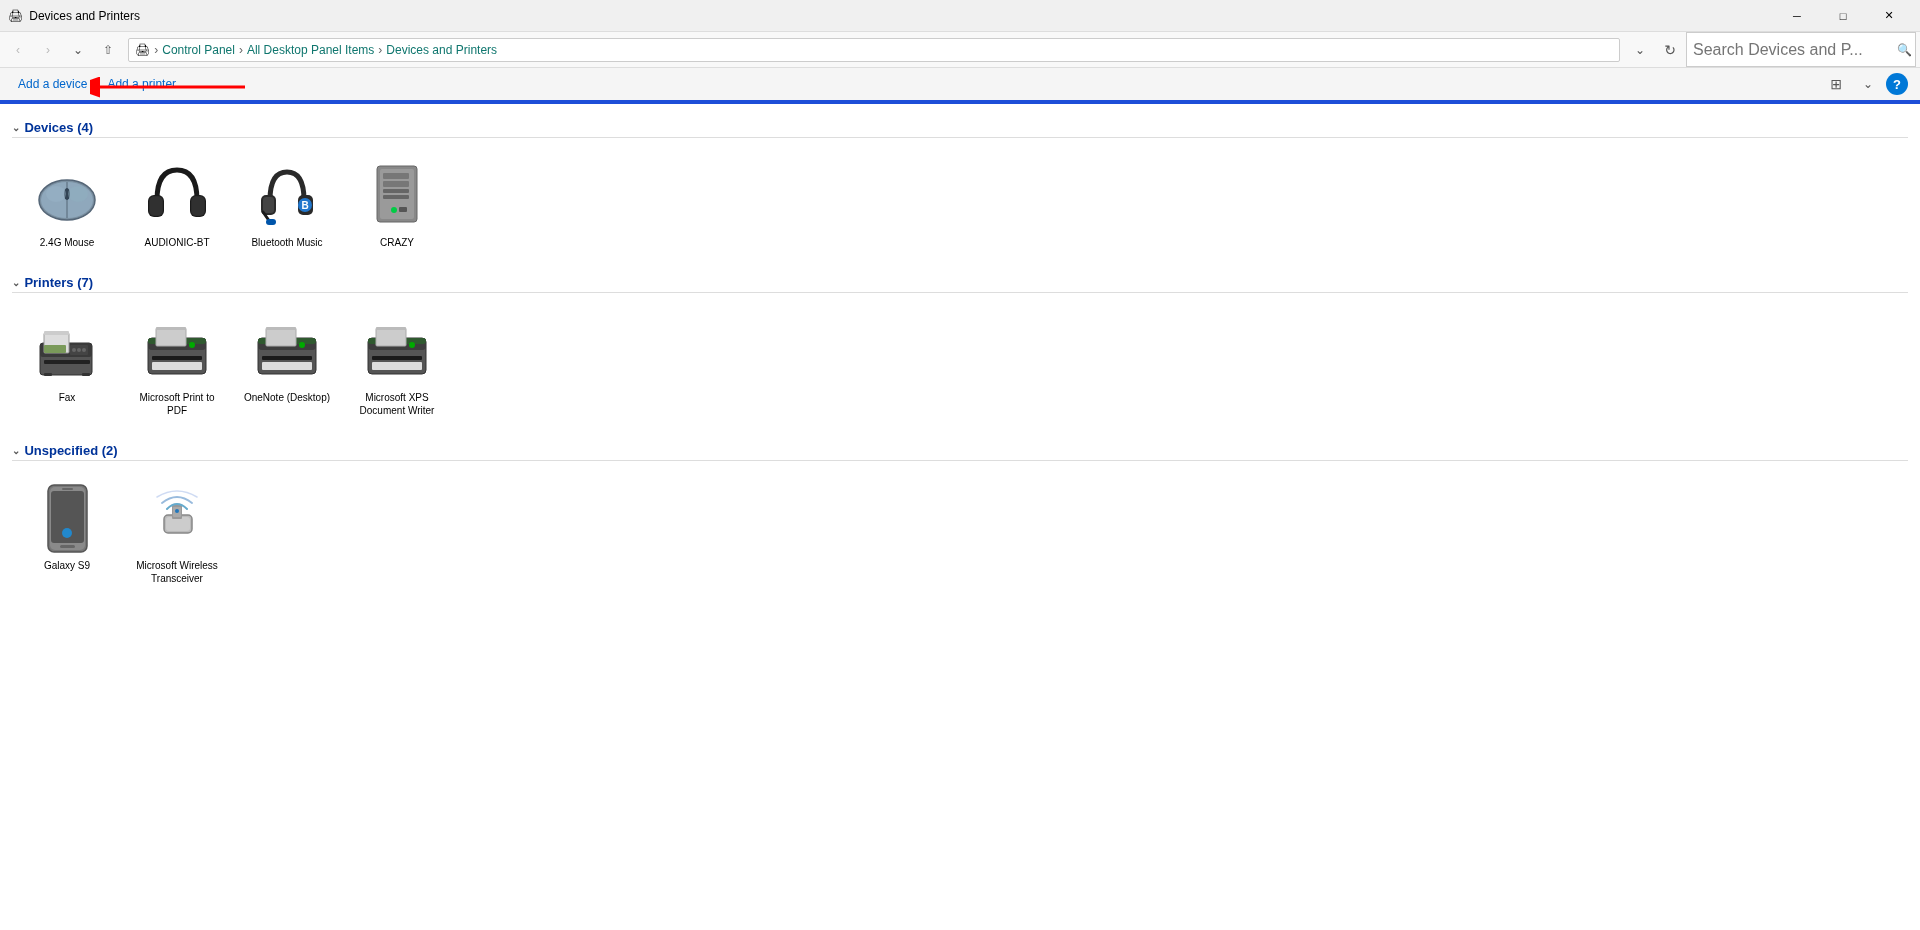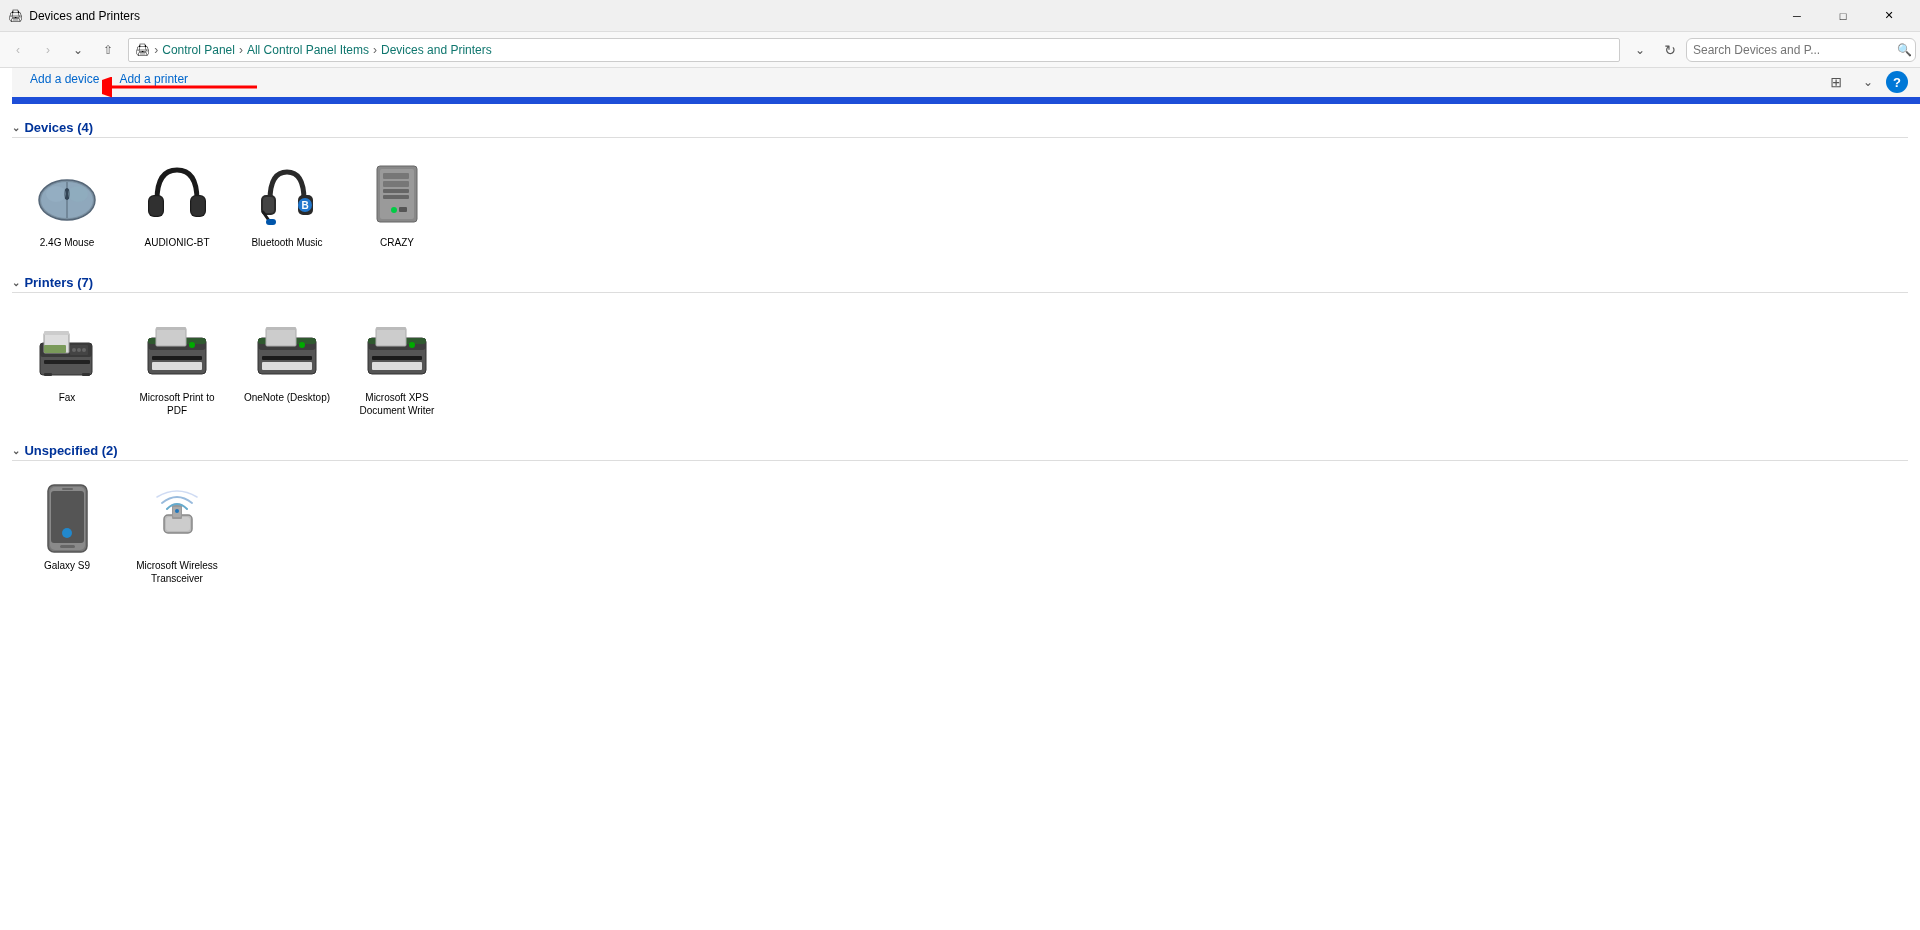--- a/index.html
+++ b/index.html
@@ -101,25 +101,25 @@
       display: flex;
       align-items: center;
       justify-content: center;
       font-size: 14px;
       color: #555;
       border-radius: 2px;
     }
 
     .search-bar {
       width: 230px;
-      height: 24px;
+      height: 35px;
       border: 1px solid #ccc;
-      border-radius: 6px;
+      border-radius: 0;
       padding: 0 24px 0 6px;
-      font-size: 12px;
+      font-size: 16px;
       outline: none;
       background: #fff;
     }
     .search-container {
       position: relative;
       display: flex;
       align-items: center;
     }
     .search-icon-btn {
       position: absolute;
@@ -129,25 +129,24 @@
       cursor: pointer;
       font-size: 12px;
       color: #888;
     }
 
     
     .toolbar {
       background: #f5f5f5;
       height: 36px;
       display: flex;
-      align-items: flex-start;
+      align-items: center;
       padding: 0 12px;
-      border-bottom: 7px solid #1d4ed8;
+      border-bottom: 4px solid #1d4ed8;
       gap: 8px;
-      margin-left: 12px;
     }
     .toolbar-btn {
       background: transparent;
       border: none;
       cursor: pointer;
       font-size: 12px;
       color: #0066cc;
       padding: 4px 6px;
       border-radius: 2px;
       text-decoration: none;
@@ -250,21 +249,21 @@
   <button class="nav-btn disabled">‹</button>
   <button class="nav-btn disabled">›</button>
   <button class="nav-btn">⌄</button>
   <button class="nav-btn">⇧</button>
 
   <div class="breadcrumb-bar">
     <span>🖨</span>
     <span class="breadcrumb-sep">›</span>
     <span class="breadcrumb-link">Control Panel</span>
     <span class="breadcrumb-sep">›</span>
-    <span class="breadcrumb-link">All Control Panel Items</span>
+    <span class="breadcrumb-link">All Desktop Panel Items</span>
     <span class="breadcrumb-sep">›</span>
     <span class="breadcrumb-link">Devices and Printers</span>
   </div>
 
   <button class="nav-btn">⌄</button>
   <button class="refresh-btn">↻</button>
 
   <div class="search-container">
     <input class="search-bar" type="text" placeholder="Search Devices and P..." style="">
     <button class="search-icon-btn">🔍</button>

